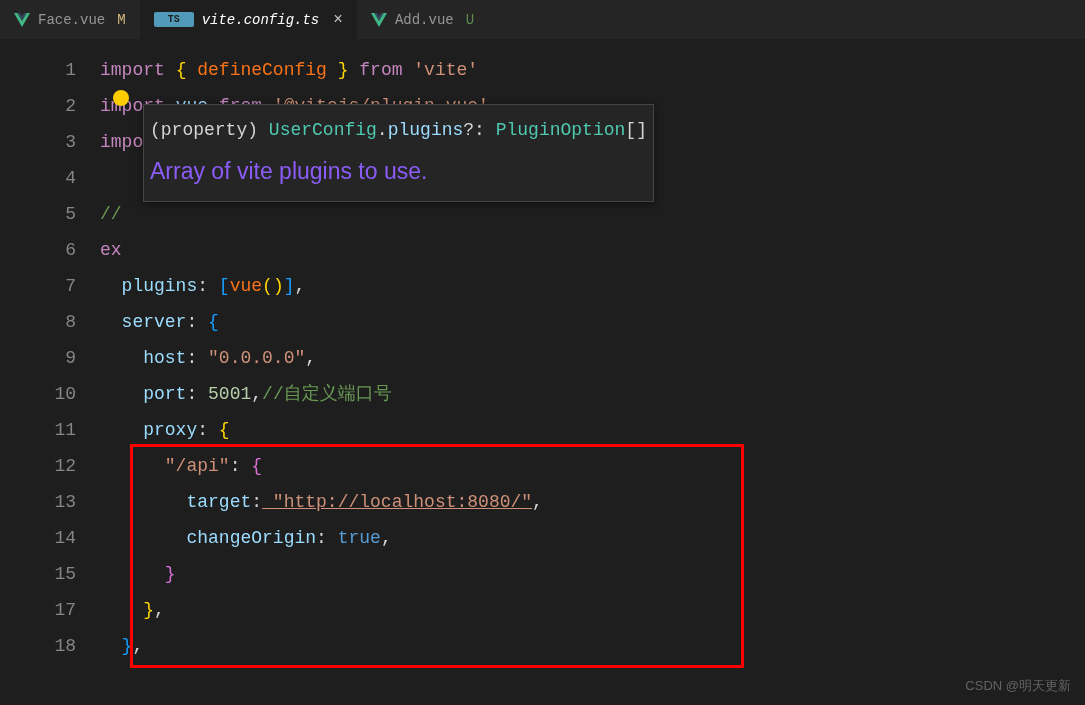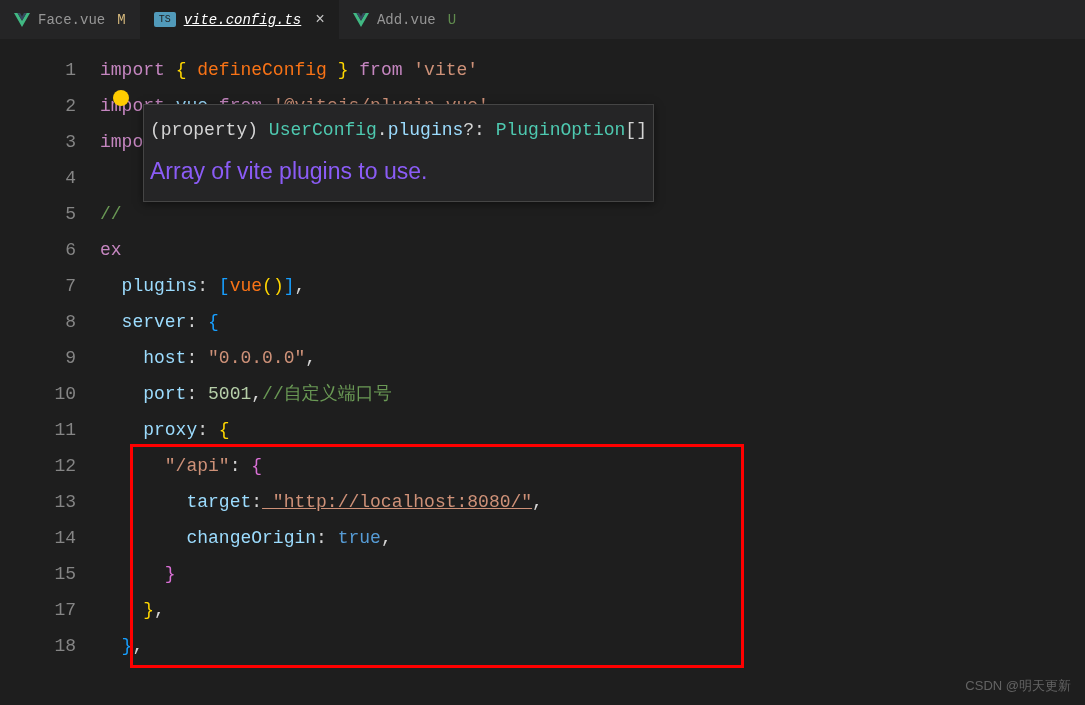--- a/index.html
+++ b/index.html
@@ -30,30 +30,30 @@
       font-size: 14px;
     }
     .tab.active {
       background: #1e1e1e;
       color: #ffffff;
     }
     .tab .vue-icon { color: #41b883; display: flex; align-items: center; }
     .tab .ts-icon-box {
       background: #519aba;
       color: #1e1e1e;
-      font-weight: normal;
+      font-weight: bold;
       font-size: 10px;
-      padding: 2px 5px;
+      padding: 2px 14px;
       border-radius: 2px;
     }
     .tab .status { margin-left: 4px; }
     .tab .status-m { color: #d7ba7d; }
     .tab .status-u { color: #608b4e; }
     .tab .close-icon { color: #c5c5c5; margin-left: 6px; font-size: 16px; }
-    .tab.active .filename { font-style: italic; text-decoration: underline; }
+    .tab.active .filename { font-style: italic; }
     .editor {
       display: flex;
       height: calc(100% - 40px);
       position: relative;
     }
     .gutter {
       width: 100px;
       text-align: right;
       color: #858585;
       padding-top: 12px;

